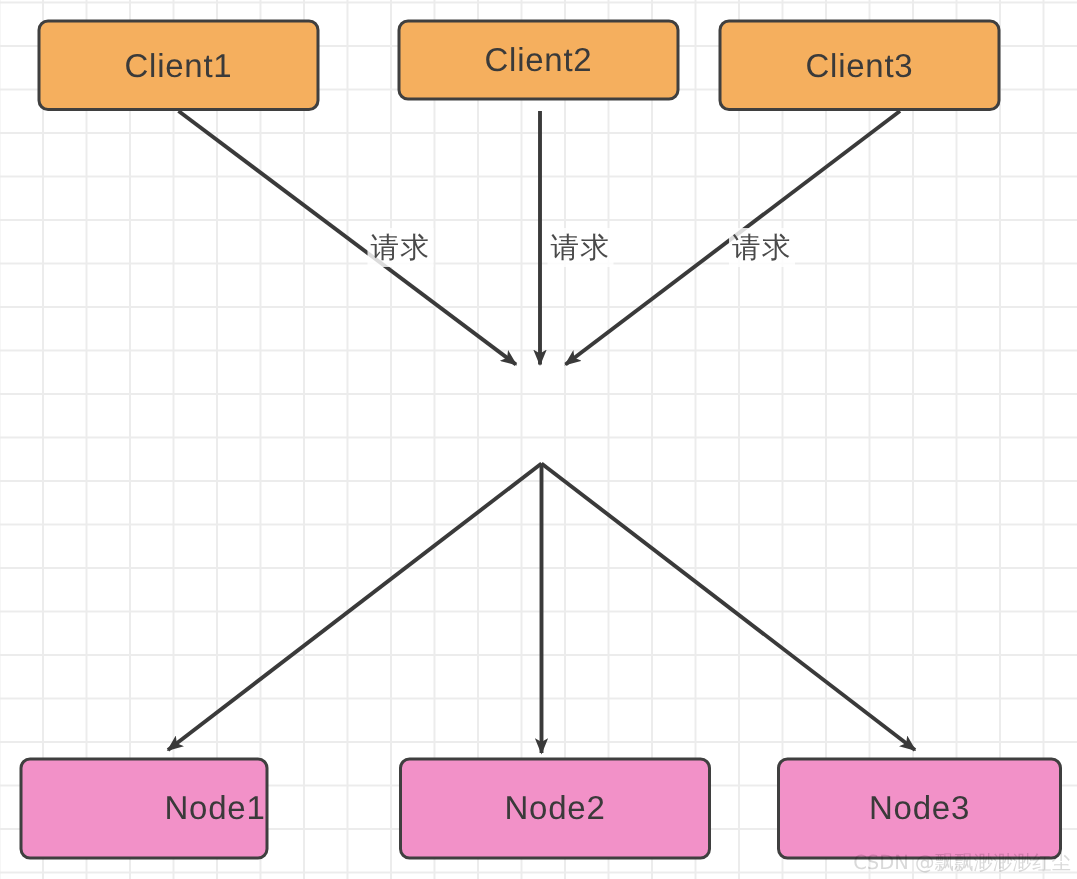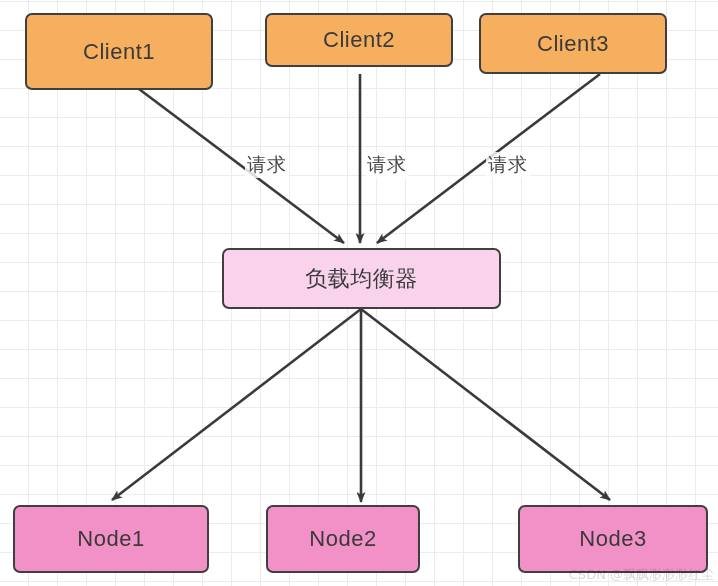--- a/index.html
+++ b/index.html
@@ -93,42 +93,39 @@
 
     <line x1="600" y1="74" x2="377" y2="243" stroke="#3a3a3a" stroke-width="2.6" marker-end="url(#arrowhead)"></line>
 
     <line x1="361" y1="309" x2="112" y2="500" stroke="#3a3a3a" stroke-width="2.6" marker-end="url(#arrowhead)"></line>
 
     <line x1="361" y1="309" x2="361" y2="502" stroke="#3a3a3a" stroke-width="2.6" marker-end="url(#arrowhead)"></line>
 
     <line x1="361" y1="309" x2="610" y2="500" stroke="#3a3a3a" stroke-width="2.6" marker-end="url(#arrowhead)"></line>
   </svg>
 
-  <div class="node-box client-box" style="left:25px; top:13px; width:188px; height:77px;">
+  <div class="node-box client-box" style="left:25px; top:13px; width:188px; height:61px;">
     <span>Client1</span>
   </div>
   <div class="node-box client-box" style="left:265px; top:13px; width:188px; height:54px;">
     <span>Client2</span>
   </div>
   <div class="node-box client-box" style="left:479px; top:13px; width:188px; height:61px;">
     <span>Client3</span>
   </div>
 
   <div class="edge-label" style="left:213px; top:152px;">请求</div>
   <div class="edge-label" style="left:333px; top:152px;">请求</div>
   <div class="edge-label" style="left:454px; top:152px;">请求</div>
 
-  <div class="node-box lb-box" style="left:222px; top:248px; width:279px; height:61px;">
-    <span>负载均衡器</span>
-  </div>
 
-  <div class="node-box worker-box" style="left:13px; top:505px; width:196px; height:68px;">
+  <div class="node-box worker-box" style="left:13px; top:505px; width:166px; height:68px;justify-content:flex-end;">
     <span>Node1</span>
   </div>
-  <div class="node-box worker-box" style="left:266px; top:505px; width:154px; height:68px;">
+  <div class="node-box worker-box" style="left:266px; top:505px; width:208px; height:68px;">
     <span>Node2</span>
   </div>
   <div class="node-box worker-box" style="left:518px; top:505px; width:190px; height:68px;">
     <span>Node3</span>
   </div>
 
   <div id="watermark">CSDN @飘飘渺渺渺红尘</div>
 
 </div>
 

